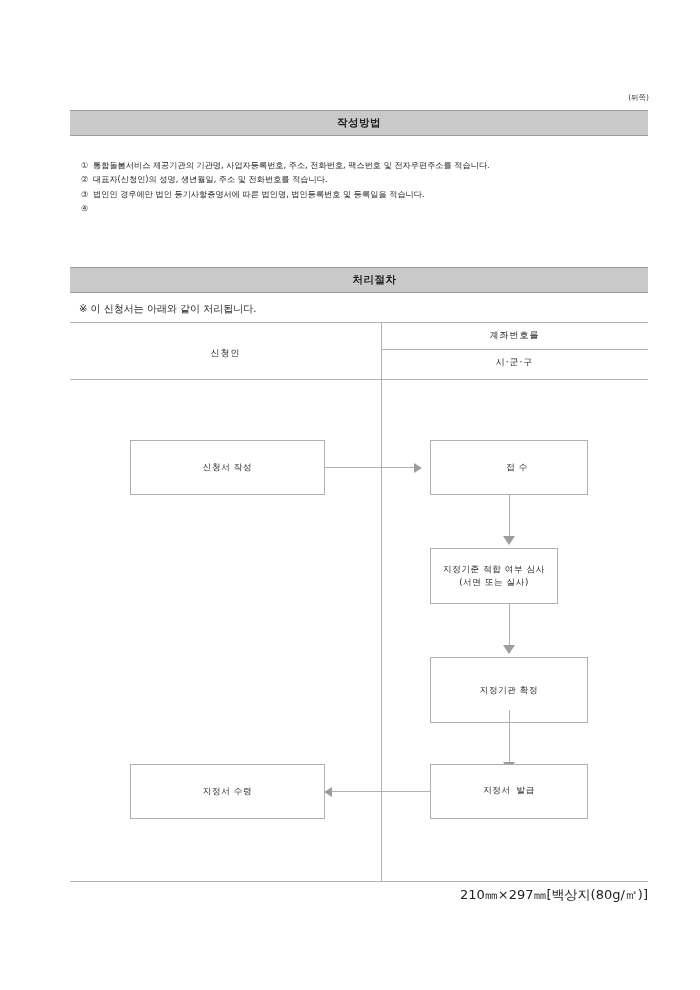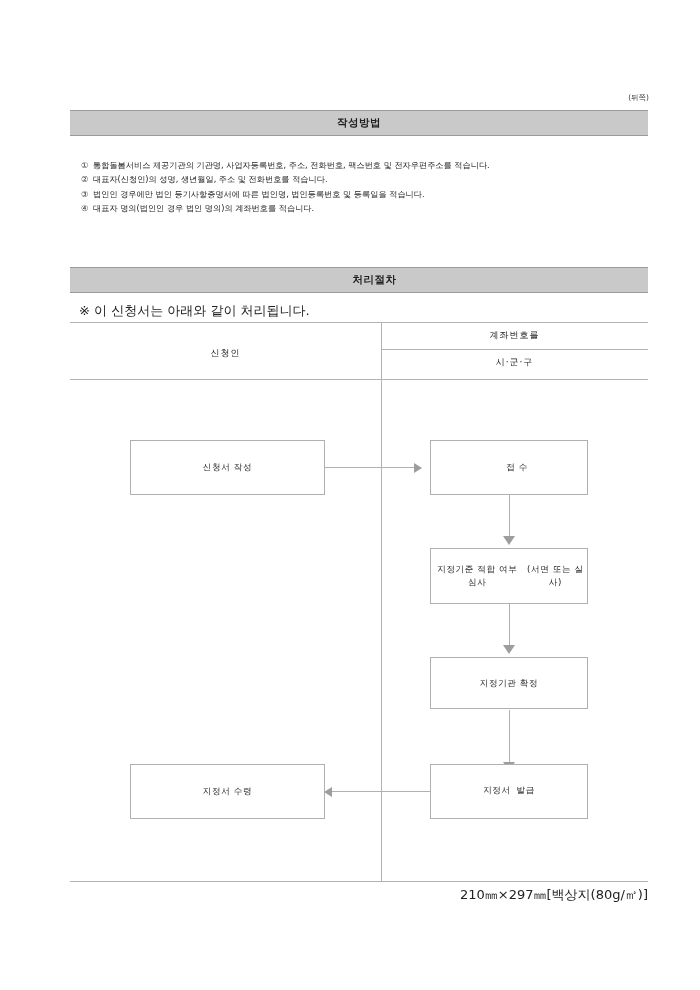--- a/index.html
+++ b/index.html
@@ -82,21 +82,21 @@
   .instr-text {
     font-size: 8.2px;
     color: #222;
   }
 
   
   .proc-note {
     position: absolute;
     left: 70px;
     top: 290px;
-    font-size: 13px;
+    font-size: 10px;
     color: #222;
     white-space: nowrap;
   }
 
   
   .flow-area {
     position: absolute;
     left: 61px;
     top: 310px;
     width: 578px;
@@ -220,21 +220,20 @@
     <div class="instr-row">
       <span class="instr-num">②</span>
       <span class="instr-text">대표자(신청인)의 성명, 생년월일, 주소 및 전화번호를 적습니다.</span>
     </div>
     <div class="instr-row">
       <span class="instr-num">③</span>
       <span class="instr-text">법인인 경우에만 법인 등기사항증명서에 따른 법인명, 법인등록번호 및 등록일을 적습니다.</span>
     </div>
     <div class="instr-row">
       <span class="instr-num">④</span>
-      <span class="instr-text">대표자 명의(법인인 경우 법인 명의)의 계좌번호를 적습니다.</span>
     </div>
   </div>
 
   <div class="section-bar" id="bar-procedure">
     <span class="bar-title">처리절차</span>
   </div>
 
   <div class="proc-note">※ 이 신청서는 아래와 같이 처리됩니다.</div>
 
   <div class="flow-area">
@@ -257,29 +256,29 @@
     <div class="conn-line-h" style="left:255px; top:145px; width:89px;"></div>
     <div class="arrow-right" style="left:344px; top:141px;"></div>
 
     <div class="flow-box" style="left:360px; top:118px; width:158px; height:55px;padding-left:16px;">
       <span class="box-text">접 수</span>
     </div>
 
     <div class="conn-line-v" style="left:439px; top:173px; height:43px;"></div>
     <div class="arrow-down" style="left:433px; top:214px;"></div>
 
-    <div class="flow-box" style="left:360px; top:226px; width:158px; height:56px; flex-direction:row;">
+    <div class="flow-box" style="left:360px; top:226px; width:128px; height:56px; flex-direction:column;">
       <span class="box-text">지정기준 적합 여부 심사</span>
       <span class="box-sub">(서면 또는 실사)</span>
     </div>
 
     <div class="conn-line-v" style="left:439px; top:282px; height:43px;"></div>
     <div class="arrow-down" style="left:433px; top:323px;"></div>
 
-    <div class="flow-box" style="left:360px; top:335px; width:158px; height:52px;">
+    <div class="flow-box" style="left:360px; top:335px; width:158px; height:66px;">
       <span class="box-text">지정기관 확정</span>
     </div>
 
     <div class="conn-line-v" style="left:439px; top:388px; height:54px;"></div>
     <div class="arrow-down" style="left:433px; top:440px;"></div>
 
     <div class="flow-box" style="left:360px; top:442px; width:158px; height:55px;font-family:Liberation Mono, monospace;">
       <span class="box-text">지정서 발급</span>
     </div>
 

